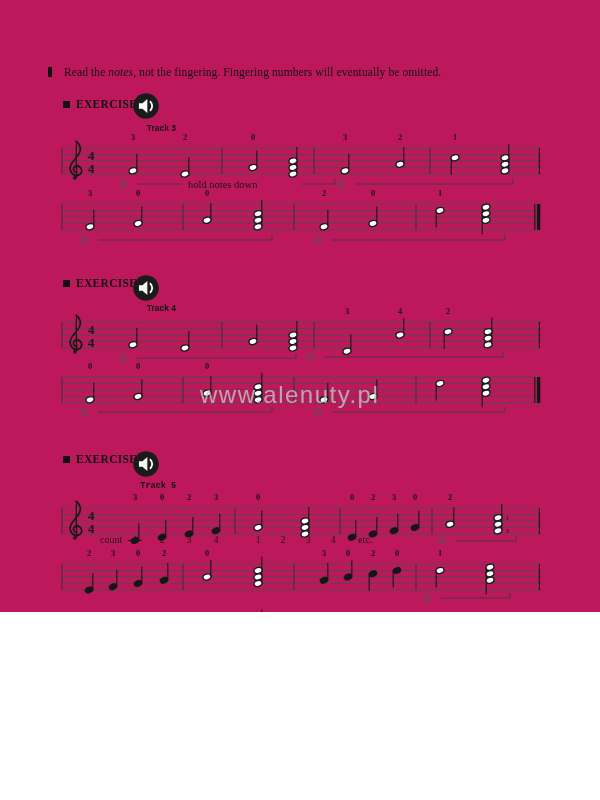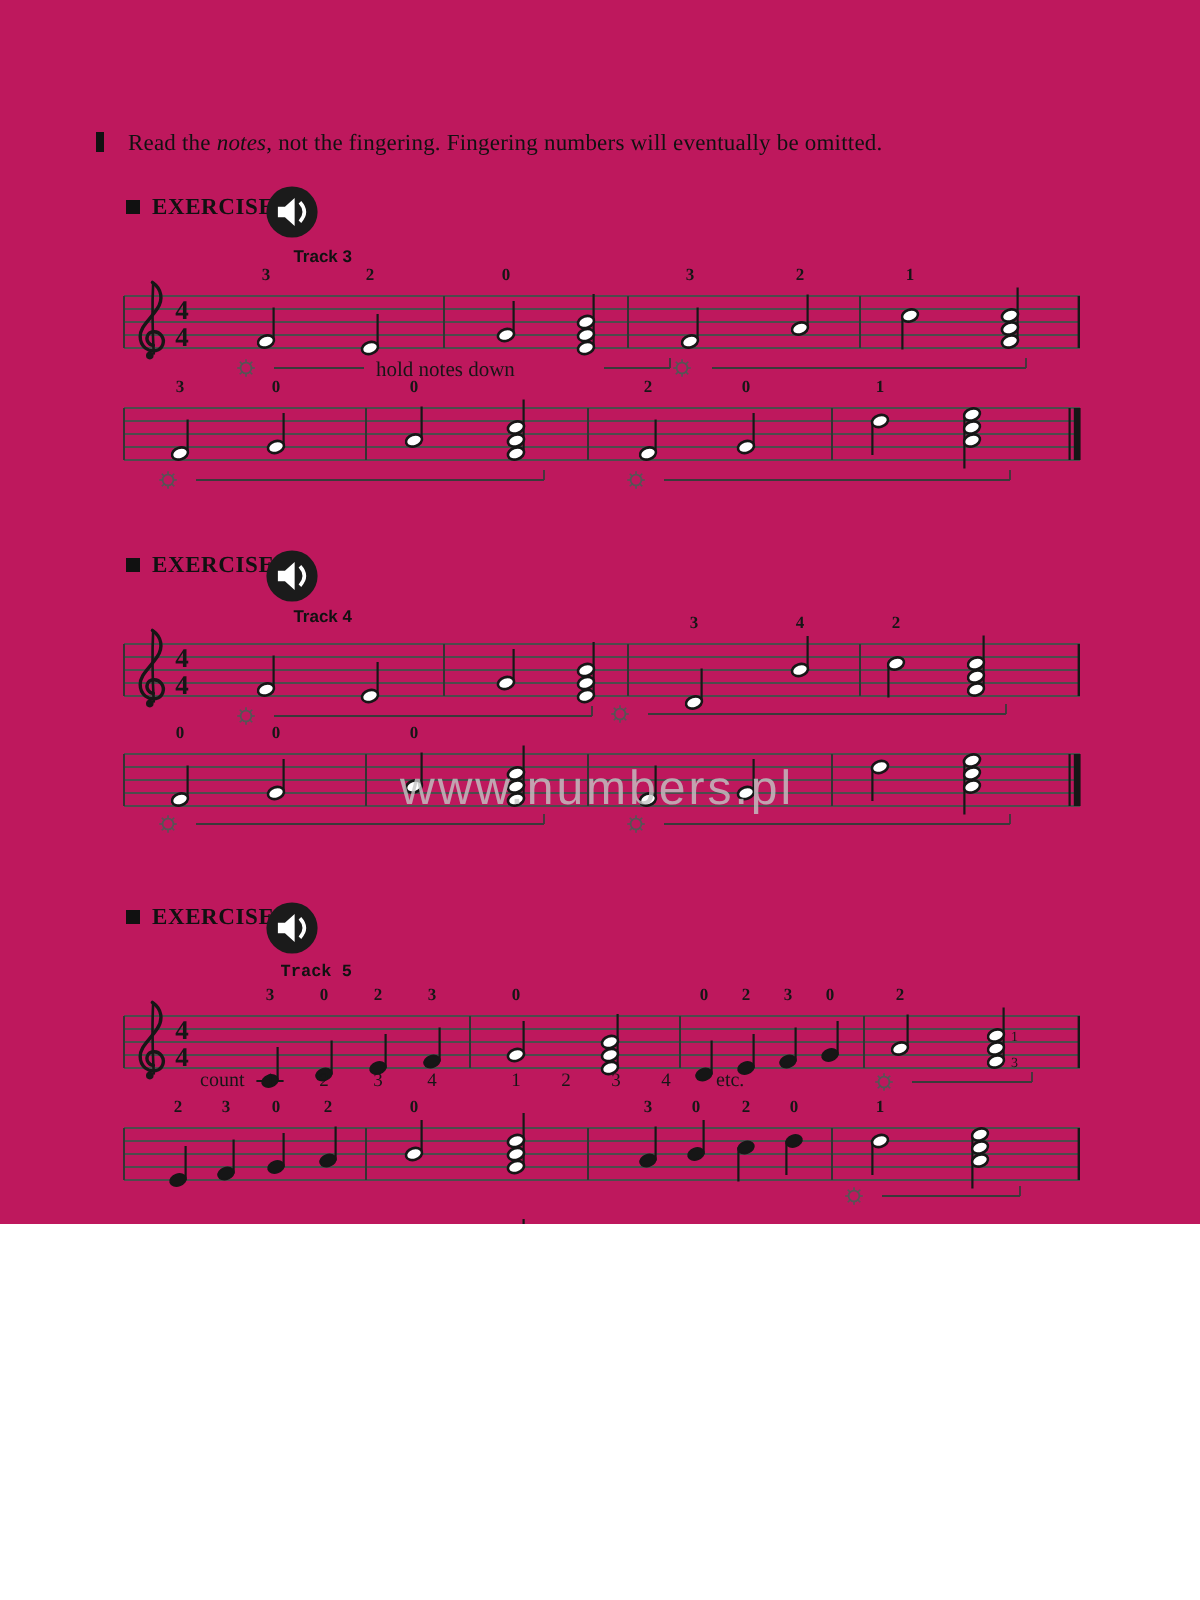--- a/index.html
+++ b/index.html
@@ -574,16 +574,16 @@
         <line x1="426.09081169079633" y1="712.9091883092037" x2="424.8887301627792" y2="714.1112698372208" stroke="#555" stroke-width="0.8"></line>
         <line x1="425.3" y1="711" x2="423.6" y2="711" stroke="#555" stroke-width="0.8"></line>
         <line x1="426.09081169079633" y1="709.0908116907963" x2="424.8887301627792" y2="707.8887301627792" stroke="#555" stroke-width="0.8"></line>
         <line x1="428" y1="708.3" x2="428" y2="706.6" stroke="#555" stroke-width="0.8"></line>
         <line x1="429.90918830920367" y1="709.0908116907963" x2="431.1112698372208" y2="707.8887301627792" stroke="#555" stroke-width="0.8"></line>
         <line x1="442" x2="512" y1="711" y2="711" stroke="#3a3a3a" stroke-width="0.9"></line>
         <line x1="512" x2="512" y1="711" y2="706" stroke="#3a3a3a" stroke-width="0.9"></line>
       </g>
     </svg>
 
-  <div class="abs watermark">www.numbers.pl</div>
+  <div class="abs watermark">www.alenuty.pl</div>
 
   <div class="abs page-number">5</div>
 </div>
 
 </body></html>

